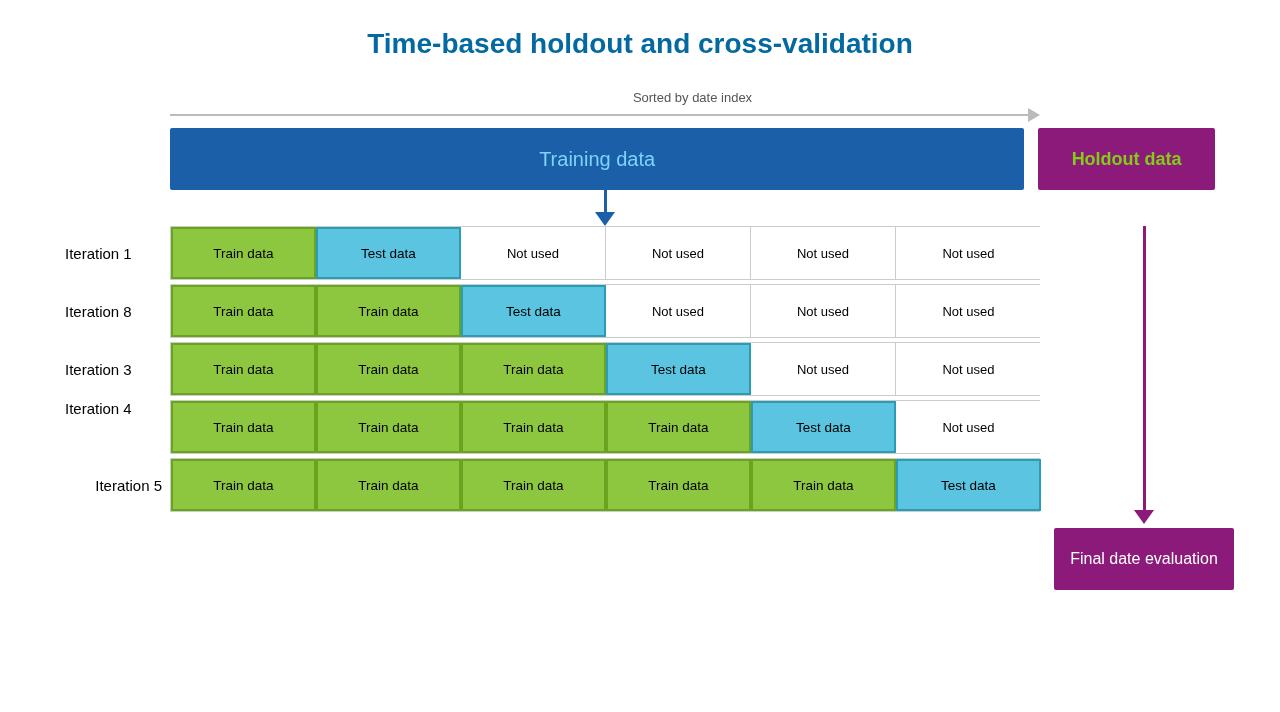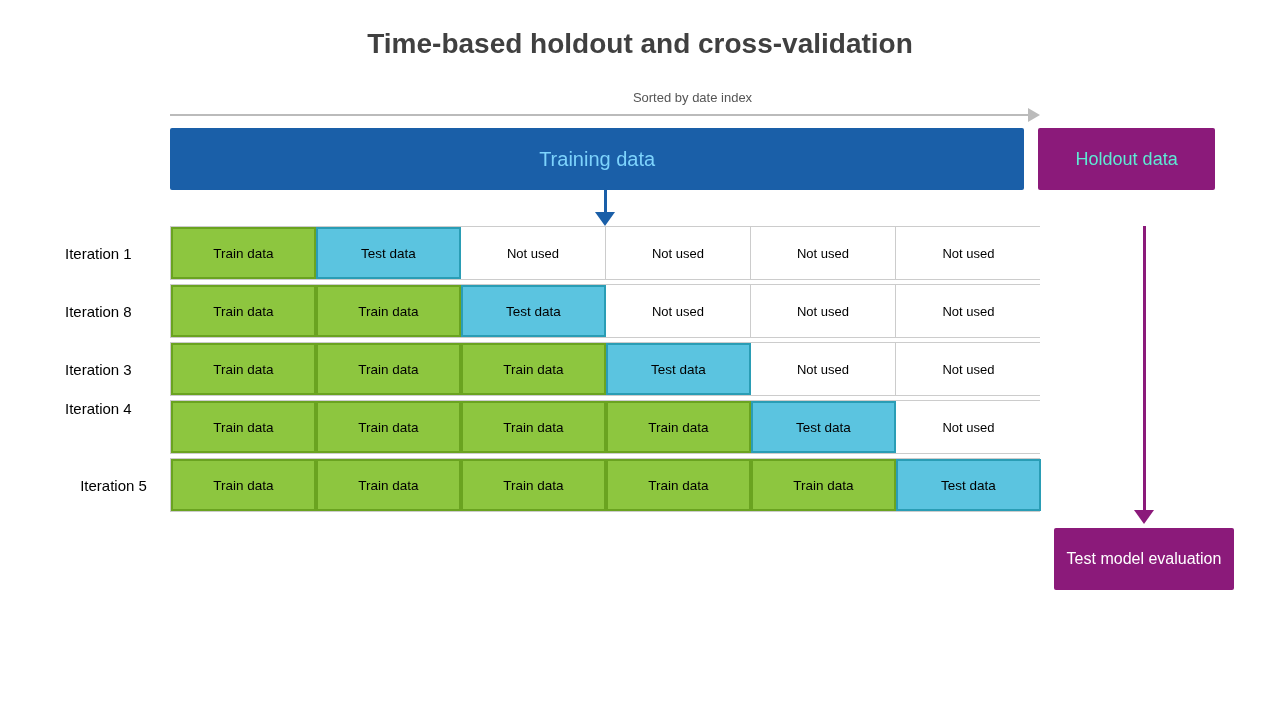--- a/index.html
+++ b/index.html
@@ -19,46 +19,47 @@
       flex-direction: column;
       align-items: center;
       padding: 28px 40px 20px 40px;
     }
 
     .main-title {
       font-size: 28px;
       font-weight: bold;
       text-align: center;
       margin-bottom: 30px;
-      color: #404040;
+      color: #0369a1;
     }
 
     .training-bar {
       background: #1a5fa8;
       color: #7dd3fc;
       font-size: 20px;
       display: flex;
       align-items: center;
       justify-content: center;
       width: 870px;
       height: 62px;
       border-radius: 2px;
     }
 
     .holdout-bar {
       background: #8b1a7a;
-      color: #5eead4;
+      color: #84cc16;
       font-size: 18px;
       display: flex;
       align-items: center;
       justify-content: center;
       width: 180px;
       height: 62px;
       margin-left: 14px;
       border-radius: 2px;
+      font-weight: bold;
     }
 
     .sorted-arrow-row {
       display: flex;
       align-items: center;
       padding-left: 105px;
       margin-bottom: 5px;
     }
 
     .sorted-label {
@@ -164,37 +165,37 @@
             <div style="display: flex; border: 1px solid rgb(204, 204, 204); width: 870px;">
               <div style="width: 145px; height: 52px; display: flex; align-items: center; justify-content: center; font-size: 13.5px; font-weight: 500; flex-shrink: 0; border: 2px solid rgb(106, 163, 32); background: rgb(141, 198, 63);">Train data</div>
               <div style="width: 145px; height: 52px; display: flex; align-items: center; justify-content: center; font-size: 13.5px; font-weight: 500; flex-shrink: 0; border: 2px solid rgb(106, 163, 32); background: rgb(141, 198, 63);">Train data</div>
               <div style="width: 145px; height: 52px; display: flex; align-items: center; justify-content: center; font-size: 13.5px; font-weight: 500; flex-shrink: 0; border: 2px solid rgb(106, 163, 32); background: rgb(141, 198, 63);">Train data</div>
               <div style="width: 145px; height: 52px; display: flex; align-items: center; justify-content: center; font-size: 13.5px; font-weight: 500; flex-shrink: 0; border: 2px solid rgb(106, 163, 32); background: rgb(141, 198, 63);">Train data</div>
               <div style="width: 145px; height: 52px; display: flex; align-items: center; justify-content: center; font-size: 13.5px; font-weight: 500; flex-shrink: 0; border: 2px solid rgb(42, 157, 181); background: rgb(91, 196, 224);">Test data</div>
               <div style="width: 145px; height: 52px; display: flex; align-items: center; justify-content: center; font-size: 13px; font-weight: 400; flex-shrink: 0; background: rgb(255, 255, 255);">Not used</div>
             </div>
           </div>
           <div style="display: flex; align-items: center;">
-            <div style="font-size: 15px; color: rgb(0, 0, 0); width: 105px; text-align: center; flex-shrink: 0; padding-right: 8px;">Iteration 5</div>
+            <div style="font-size: 15px; color: rgb(0, 0, 0); width: 105px; text-align: right; flex-shrink: 0; padding-right: 8px;">Iteration 5</div>
             <div style="display: flex; border: 1px solid rgb(204, 204, 204); width: 870px;">
               <div style="width: 145px; height: 52px; display: flex; align-items: center; justify-content: center; font-size: 13.5px; font-weight: 500; flex-shrink: 0; border: 2px solid rgb(106, 163, 32); background: rgb(141, 198, 63);">Train data</div>
               <div style="width: 145px; height: 52px; display: flex; align-items: center; justify-content: center; font-size: 13.5px; font-weight: 500; flex-shrink: 0; border: 2px solid rgb(106, 163, 32); background: rgb(141, 198, 63);">Train data</div>
               <div style="width: 145px; height: 52px; display: flex; align-items: center; justify-content: center; font-size: 13.5px; font-weight: 500; flex-shrink: 0; border: 2px solid rgb(106, 163, 32); background: rgb(141, 198, 63);">Train data</div>
               <div style="width: 145px; height: 52px; display: flex; align-items: center; justify-content: center; font-size: 13.5px; font-weight: 500; flex-shrink: 0; border: 2px solid rgb(106, 163, 32); background: rgb(141, 198, 63);">Train data</div>
               <div style="width: 145px; height: 52px; display: flex; align-items: center; justify-content: center; font-size: 13.5px; font-weight: 500; flex-shrink: 0; border: 2px solid rgb(106, 163, 32); background: rgb(141, 198, 63);">Train data</div>
               <div style="width: 145px; height: 52px; display: flex; align-items: center; justify-content: center; font-size: 13.5px; font-weight: 500; flex-shrink: 0; background: rgb(91, 196, 224); border: 2px solid rgb(42, 157, 181);">Test data</div>
             </div>
           </div>
         </div>
 
       <div style="display: flex; flex-direction: column; align-items: center; margin-left: 14px; width: 180px; margin-top: 0px;" id="right-section">
 
       <div style="display: flex; flex-direction: column; align-items: center;">
             <div style="width: 3px; height: 284px; background: rgb(139, 26, 122);"></div>
             <div style="width: 0px; height: 0px; border-left: 10px solid transparent; border-right: 10px solid transparent; border-top: 14px solid rgb(139, 26, 122);"></div>
           </div>
-          <div style="background: rgb(139, 26, 122); color: rgb(255, 255, 255); font-size: 16px; text-align: center; width: 180px; height: 62px; display: flex; align-items: center; justify-content: center; border-radius: 2px; line-height: 1.3; padding: 4px; margin-top: 4px;">Test model evaluation</div>
+          <div style="background: rgb(139, 26, 122); color: rgb(255, 255, 255); font-size: 16px; text-align: center; width: 180px; height: 62px; display: flex; align-items: center; justify-content: center; border-radius: 2px; line-height: 1.3; padding: 4px; margin-top: 4px;">Final date evaluation</div>
         </div>
 
     </div>
 
   </div>
 </div>
 
 </body></html>

